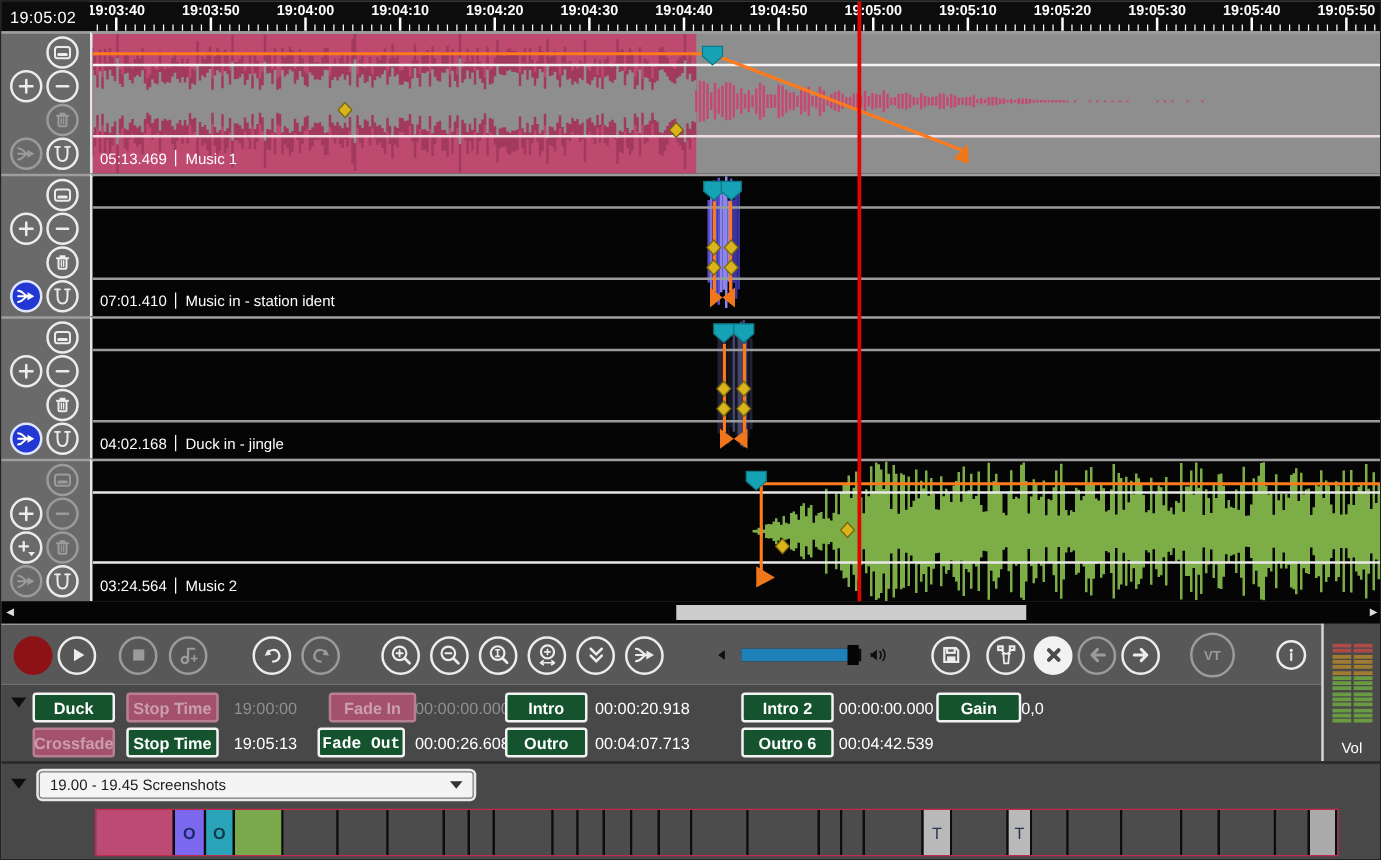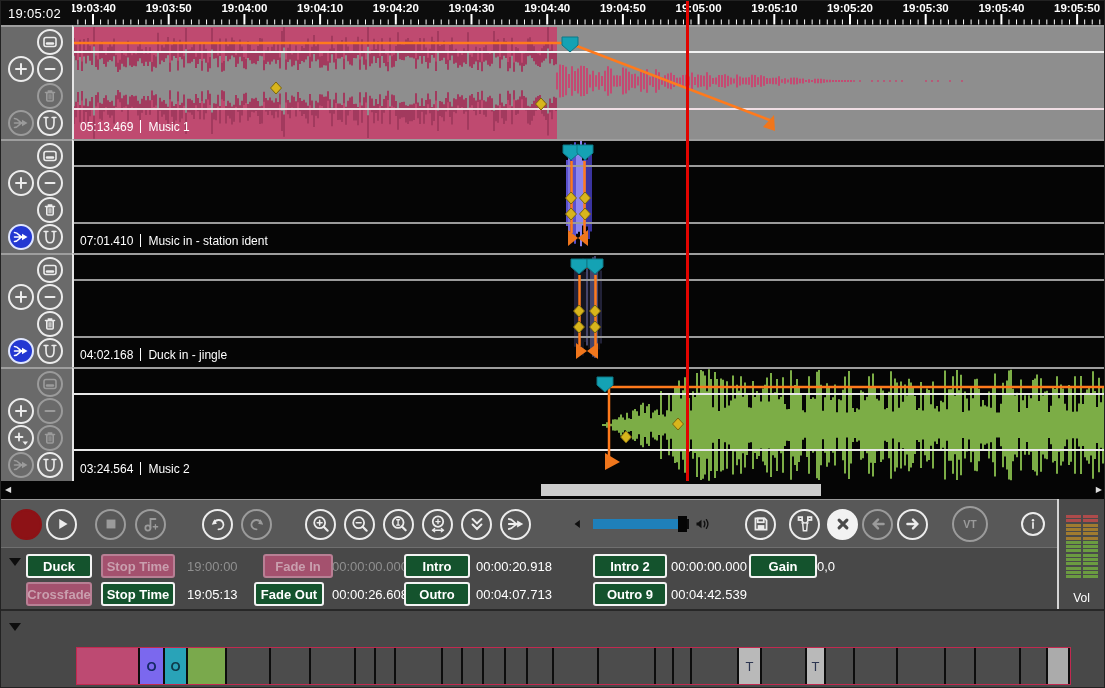--- a/index.html
+++ b/index.html
@@ -630,25 +630,25 @@
       <div class="pval dim" style="left: 331px; width: 104px; top: 6px;">00:00:00.000</div>
       <div class="pbtn active" style="left: 403px; width: 66px; top: 6px;">Intro</div>
       <div class="pval bright" style="left: 475px; width: 112px; top: 6px;">00:00:20.918</div>
       <div class="pbtn active" style="left: 592px; width: 74px; top: 6px;">Intro 2</div>
       <div class="pval bright" style="left: 670px; width: 104px; top: 6px;">00:00:00.000</div>
       <div class="pbtn active" style="left: 748px; width: 68px; top: 6px;">Gain</div>
       <div class="pval bright" style="left: 816px; width: 60px; top: 6px;">0,0</div>
       <div class="pbtn dim" style="left: 25px; width: 66px; top: 34px;">Crossfade</div>
       <div class="pbtn active" style="left: 100px; width: 74px; top: 34px;">Stop Time</div>
       <div class="pval bright" style="left: 186px; width: 74px; top: 34px;">19:05:13</div>
-      <div class="pbtn active" style="left: 253px; width: 70px; top: 34px;">Fade Out</div>
+      <div class="pbtn active" style="left: 253px; width: 70px; top: 34px; font-family: Liberation Mono, monospace;">Fade Out</div>
       <div class="pval bright" style="left: 331px; width: 104px; top: 34px;">00:00:26.608</div>
       <div class="pbtn active" style="left: 403px; width: 66px; top: 34px;">Outro</div>
       <div class="pval bright" style="left: 475px; width: 112px; top: 34px;">00:04:07.713</div>
-      <div class="pbtn active" style="left: 592px; width: 74px; top: 34px;">Outro 9</div>
+      <div class="pbtn active" style="left: 592px; width: 74px; top: 34px;">Outro 6</div>
       <div class="pval bright" style="left: 670px; width: 104px; top: 34px;">00:04:42.539</div>
     </div>
 
   <div class="vu" id="vu">
     <div class="vu-label">Vol</div>
   <div class="seg" style="left: 7px; top: 16px; background: rgb(173, 75, 75);"></div>
       <div class="seg" style="left: 24px; top: 16px; background: rgb(173, 75, 75);"></div>
       <div class="seg" style="left: 7px; top: 20.3px; background: rgb(173, 75, 75);"></div>
       <div class="seg" style="left: 24px; top: 20.3px; background: rgb(173, 75, 75);"></div>
       <div class="seg" style="left: 7px; top: 24.6px; background: rgb(160, 123, 48);"></div>
@@ -674,20 +674,24 @@
       <div class="seg" style="left: 7px; top: 67.6px; background: rgb(107, 155, 65);"></div>
       <div class="seg" style="left: 24px; top: 67.6px; background: rgb(107, 155, 65);"></div>
       <div class="seg" style="left: 7px; top: 71.9px; background: rgb(107, 155, 65);"></div>
       <div class="seg" style="left: 24px; top: 71.9px; background: rgb(107, 155, 65);"></div>
       <div class="seg" style="left: 7px; top: 76.2px; background: rgb(107, 155, 65);"></div>
       <div class="seg" style="left: 24px; top: 76.2px; background: rgb(107, 155, 65);"></div>
     </div>
 
   <div class="bottom">
     <div class="tri" style="left:8px;top:12px"></div>
+    <div class="dropdown">
+      <span>19.00 - 19.45 Screenshots</span>
+      <span class="caret"></span>
+    </div>
     <div class="blocks" id="blocks">
         <div class="blk pink" style="width: 63px; flex-shrink: 0;"></div>
         <div class="blk purple" style="width: 25px; flex-shrink: 0;">
           <span>O</span>
         </div>
         <div class="blk teal" style="width: 23px; flex-shrink: 0;">
           <span>O</span>
         </div>
         <div class="blk green" style="width: 39px; flex-shrink: 0;"></div>
         <div class="blk dark" style="width: 44px; flex-shrink: 0;"></div>

